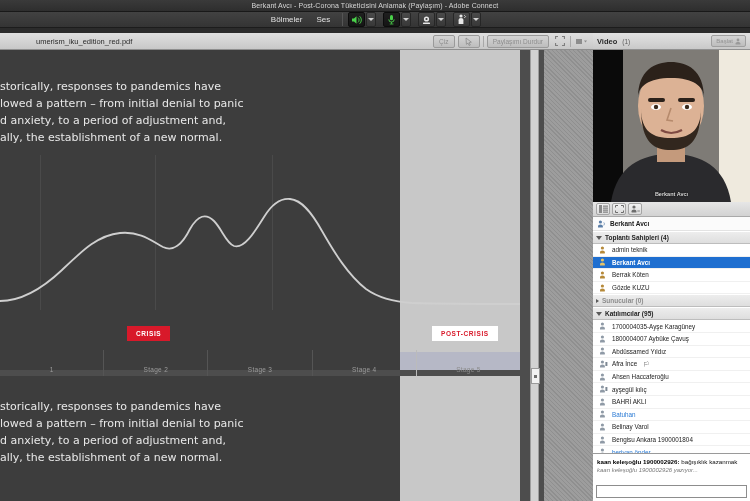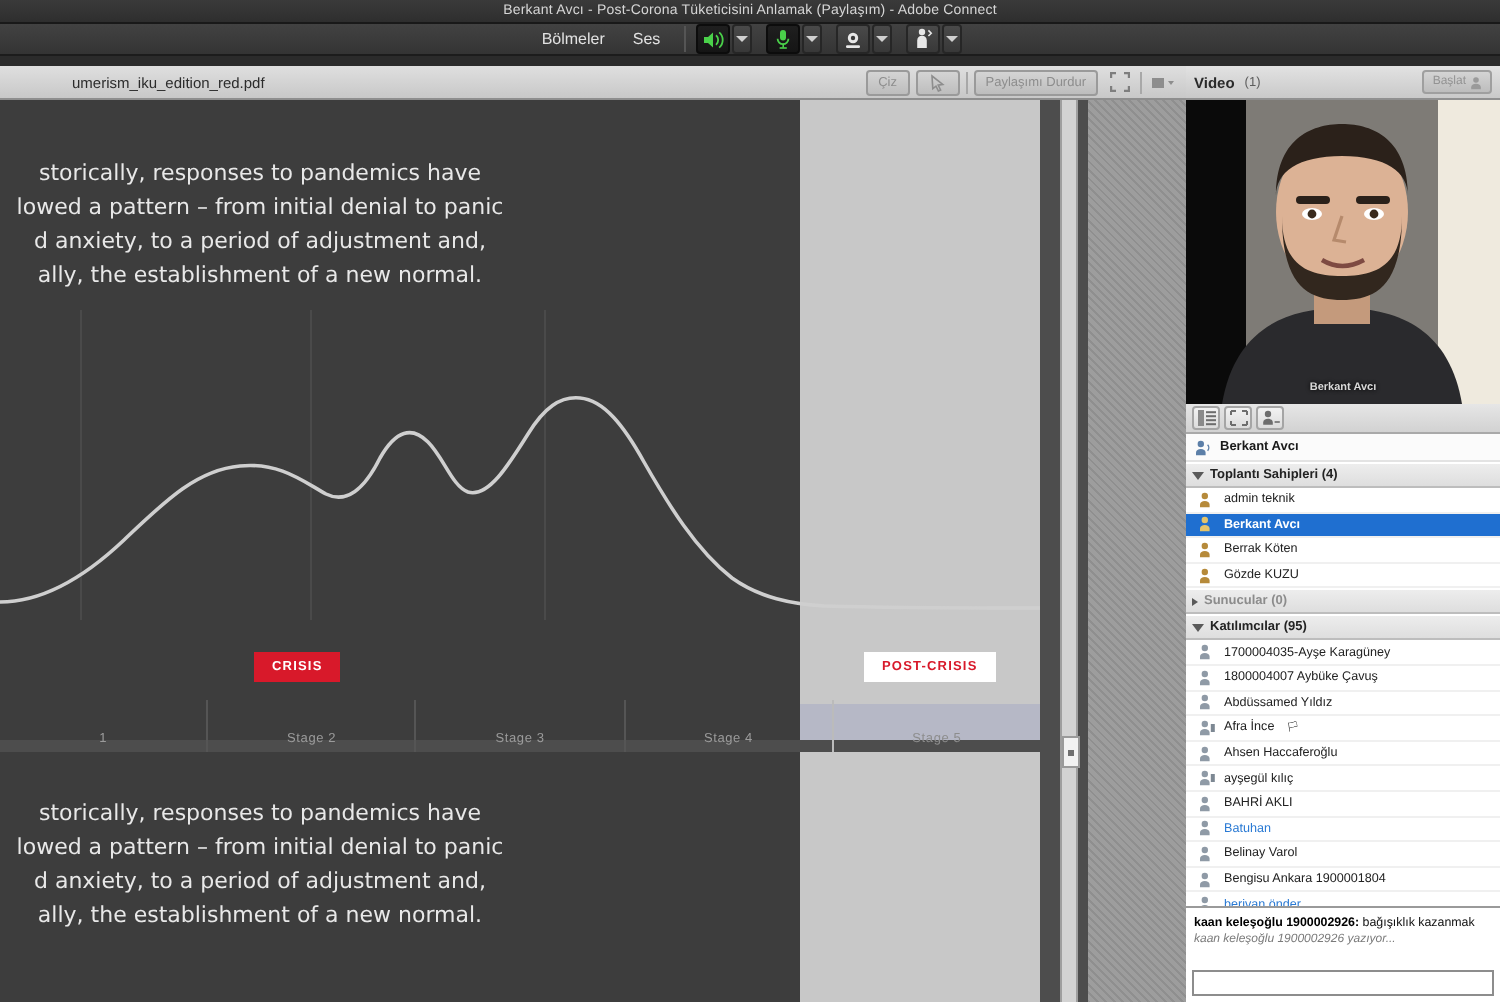--- a/index.html
+++ b/index.html
@@ -93,21 +93,20 @@
   .slide {
     position: absolute; left: 0; width: 520px; background: #3d3d3d;
   }
   .slide-main { top: 0; height: 320px; }
   .slide-next { top: 326px; height: 175px; }
 
   .slide-text {
     position: absolute; left: 0; top: 28px; width: 260px;
     font-size: 11px; line-height: 17px; color: #e8e8e8;
     font-family: "DejaVu Sans", sans-serif;
-    text-align: center;
   }
   .slide-next .slide-text { top: 22px; }
 
   
   .stage5-panel {
     position: absolute; left: 400px; top: 0; width: 120px; height: 320px;
     background: #c8c8c8;
   }
   .stage5-foot {
     position: absolute; left: 400px; bottom: 0; width: 120px; height: 18px;

